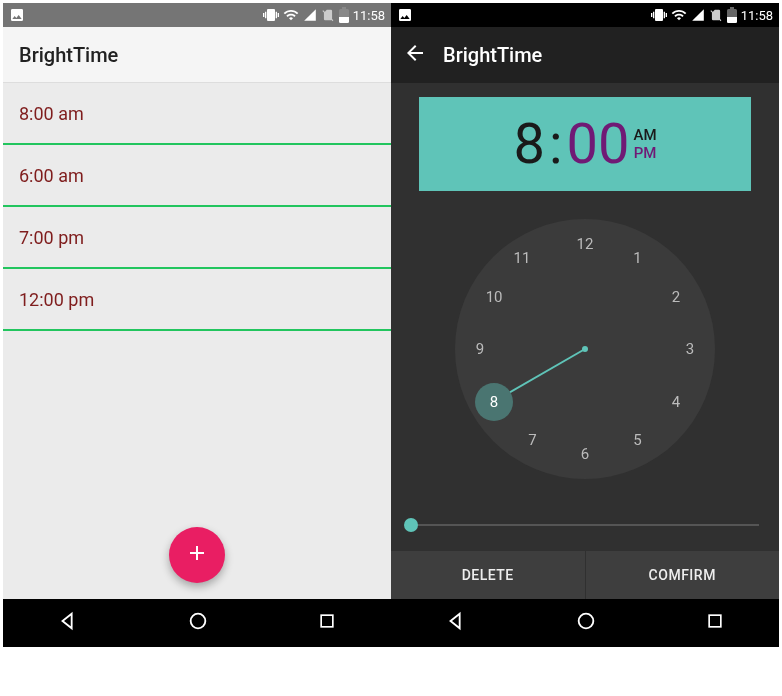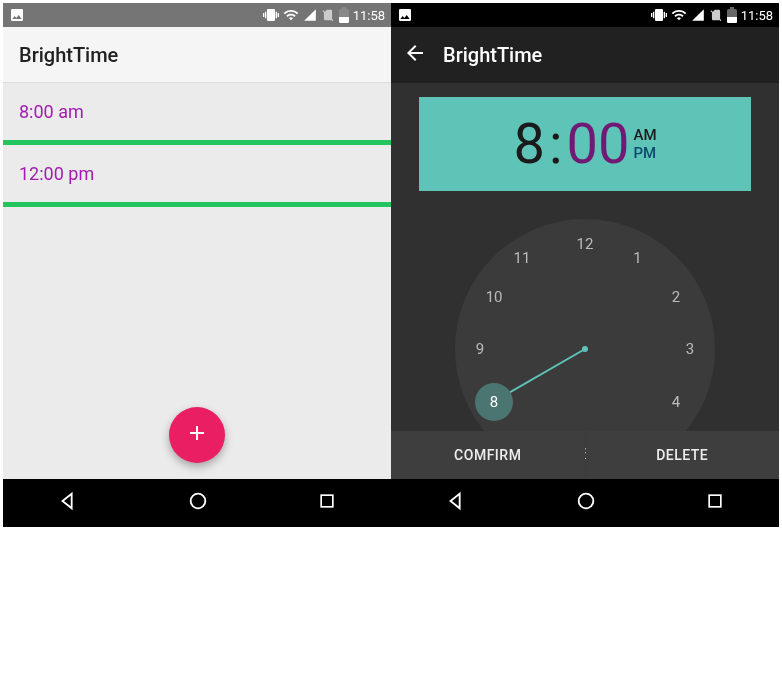--- a/index.html
+++ b/index.html
@@ -6,21 +6,21 @@
     body {
       font-family: Roboto, Arial, sans-serif;
       background: #fff;
       width: 782px;
       height: 696px;
       display: flex;
       border: 3px solid #fff;
     }
     .phone {
       width: 388px;
-      height: 524px;
+      height: 644px;
       position: relative;
       overflow: hidden;
     }
     .phone-left { background: #ebebeb; }
     .phone-right { background: #303030; }
 
     
     .status-bar {
       height: 24px;
       display: flex;
@@ -62,22 +62,22 @@
     .back-arrow { color: #fff; cursor: pointer; }
 
     
     .time-list { background: #ebebeb; }
     .time-item {
       height: 62px;
       display: flex;
       align-items: center;
       padding: 0 16px;
       font-size: 18px;
-      color: #a21caf;
-      border-bottom: 5px solid #22c55e;
+      color: #7f1d1d;
+      border-bottom: 2px solid #22c55e;
       background: #ebebeb;
     }
 
     
     .fab {
       position: absolute;
       bottom: 64px;
       left: 50%;
       transform: translateX(-50%);
       width: 56px;
@@ -125,21 +125,21 @@
     .time-colon { color: #1a1a1a; }
     .time-min { color: #701a75; }
     .ampm-col {
       display: flex;
       flex-direction: column;
       margin-left: 0;
       font-size: 15px;
       font-weight: 500;
     }
     .ampm-active { color: #1a1a1a; }
-    .ampm-inactive { color: #0c4a6e; }
+    .ampm-inactive { color: #701a75; text-align: center; }
 
     
     .clock-wrap {
       display: flex;
       justify-content: center;
       margin-top: 28px;
     }
     .clock {
       width: 260px;
       height: 260px;
@@ -285,20 +285,26 @@
     </div>
   </div>
 
   <div class="app-bar-light">
     <span>BrightTime</span>
   </div>
 
   <div class="time-list">
     <div class="time-item">
         <span>8:00 am</span>
+      </div>
+    <div class="time-item">
+        <span>6:00 am</span>
+      </div>
+    <div class="time-item">
+        <span>7:00 pm</span>
       </div>
     <div class="time-item">
         <span>12:00 pm</span>
       </div>
   </div>
 
   <div class="fab">
     <span>
       <svg width="24" height="24" viewBox="0 0 24 24" fill="#fff">
           <path d="M19 13h-6v6h-2v-6H5v-2h6V5h2v6h6v2z"></path>
@@ -405,24 +411,24 @@
       </div>
   </div>
 
   <div class="slider-wrap">
     <div class="slider-track"></div>
     <div class="slider-thumb"></div>
   </div>
 
   <div class="btn-row">
     <div class="btn-flat">
+        <span>DELETE</span>
+      </div>
+    <div class="btn-flat">
         <span>COMFIRM</span>
-      </div>
-    <div class="btn-flat">
-        <span>DELETE</span>
       </div>
   </div>
 
   <div class="nav-bar">
     <span class="nav-btn">
       <svg width="22" height="22" viewBox="0 0 24 24" fill="none" stroke="#fff" stroke-width="2">
           <path d="M16 4 L6 12 L16 20 Z"></path>
         </svg>
     </span>
     <span class="nav-btn">

